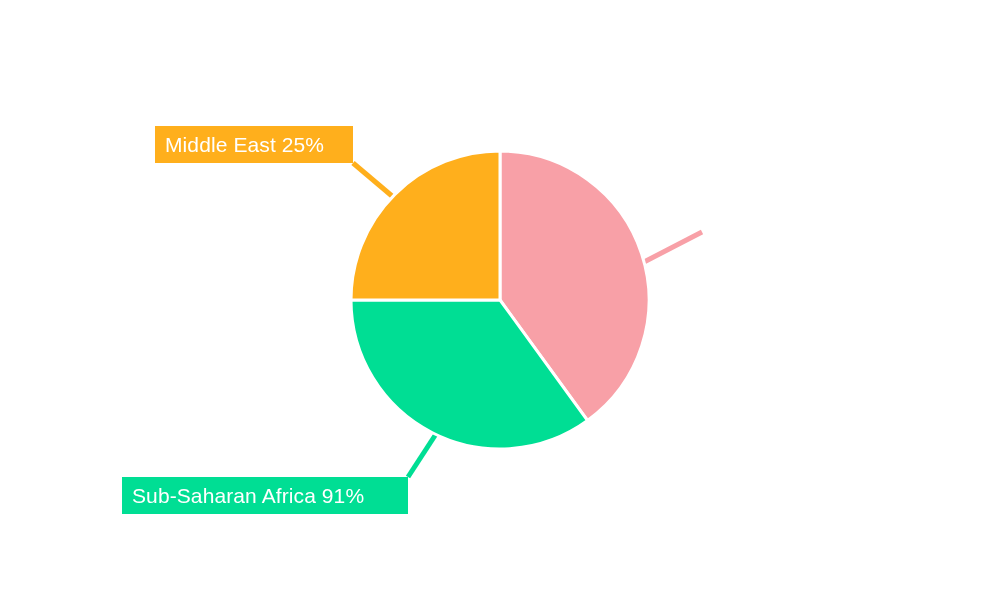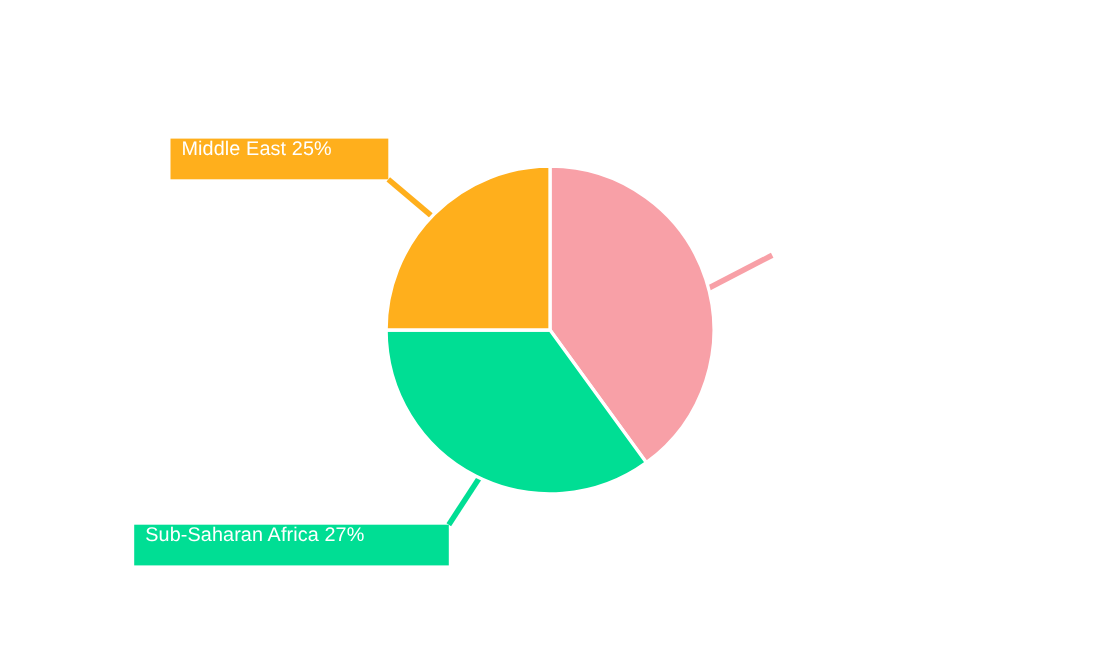--- a/index.html
+++ b/index.html
@@ -24,25 +24,26 @@
     position: absolute;
     left: 0;
     top: 0;
     width: 1000px;
     height: 600px;
     display: block;
   }
   .callout-label {
     position: absolute;
     display: flex;
+    align-items: center;
     justify-content: flex-start;
     box-sizing: border-box;
     color: #ffffff;
     font-family: "Liberation Sans", sans-serif;
-    font-size: 18px;
+    font-size: 21px;
     font-weight: 400;
     line-height: 1;
     letter-spacing: 0.1px;
     white-space: nowrap;
     padding: 0 10px;
     height: 37px;
   }
   #label-north-africa {
     left: 702px;
     top: 213px;
@@ -80,16 +81,16 @@
       <path id="slice-middle-east" d="M 500 300 L 351.00 300.00 A 149 149 0 0 1 500.00 151.00 Z" fill="#ffaf1c" stroke="#ffffff" stroke-width="3"></path>
     </g>
   </svg>
 
 
   <div class="callout-label" id="label-middle-east" style="background-color: rgb(255, 175, 28); color: rgb(255, 255, 255);">
     <span>Middle East 25%</span>
   </div>
 
   <div class="callout-label" id="label-sub-saharan-africa" style="background-color: rgb(0, 222, 148); color: rgb(255, 255, 255);">
-    <span>Sub-Saharan Africa 27%</span>
+    <span>Sub-Saharan Africa 91%</span>
   </div>
 
 </div>
 
 </body></html>

